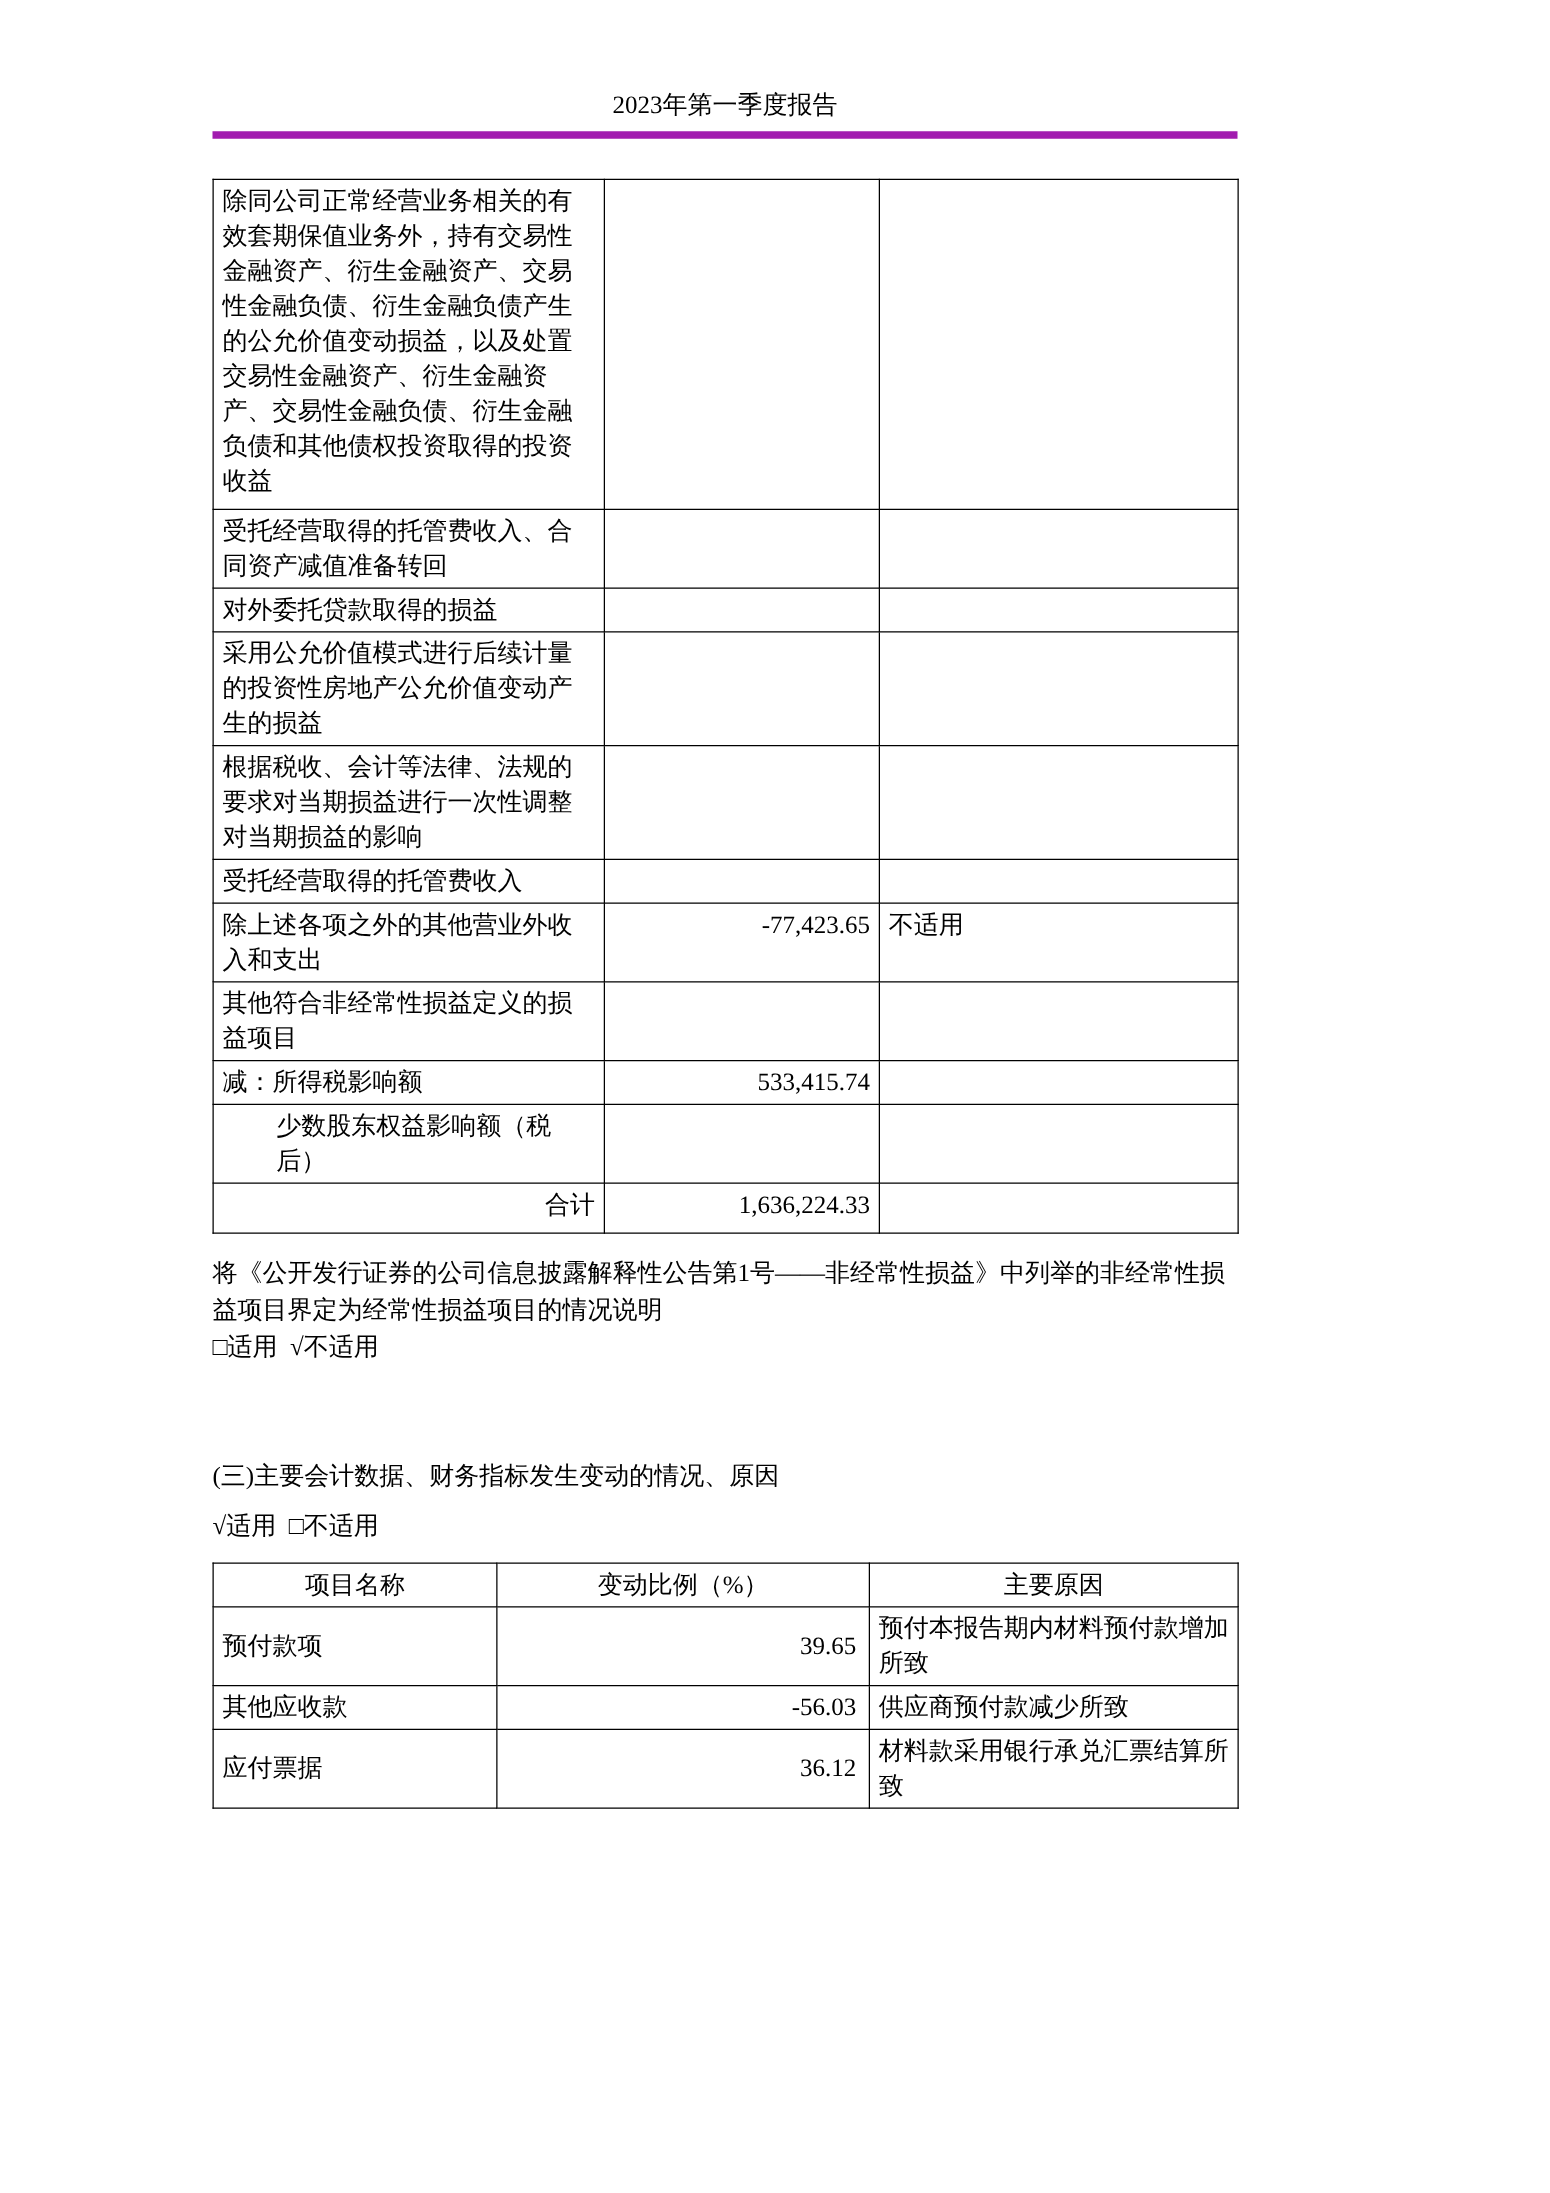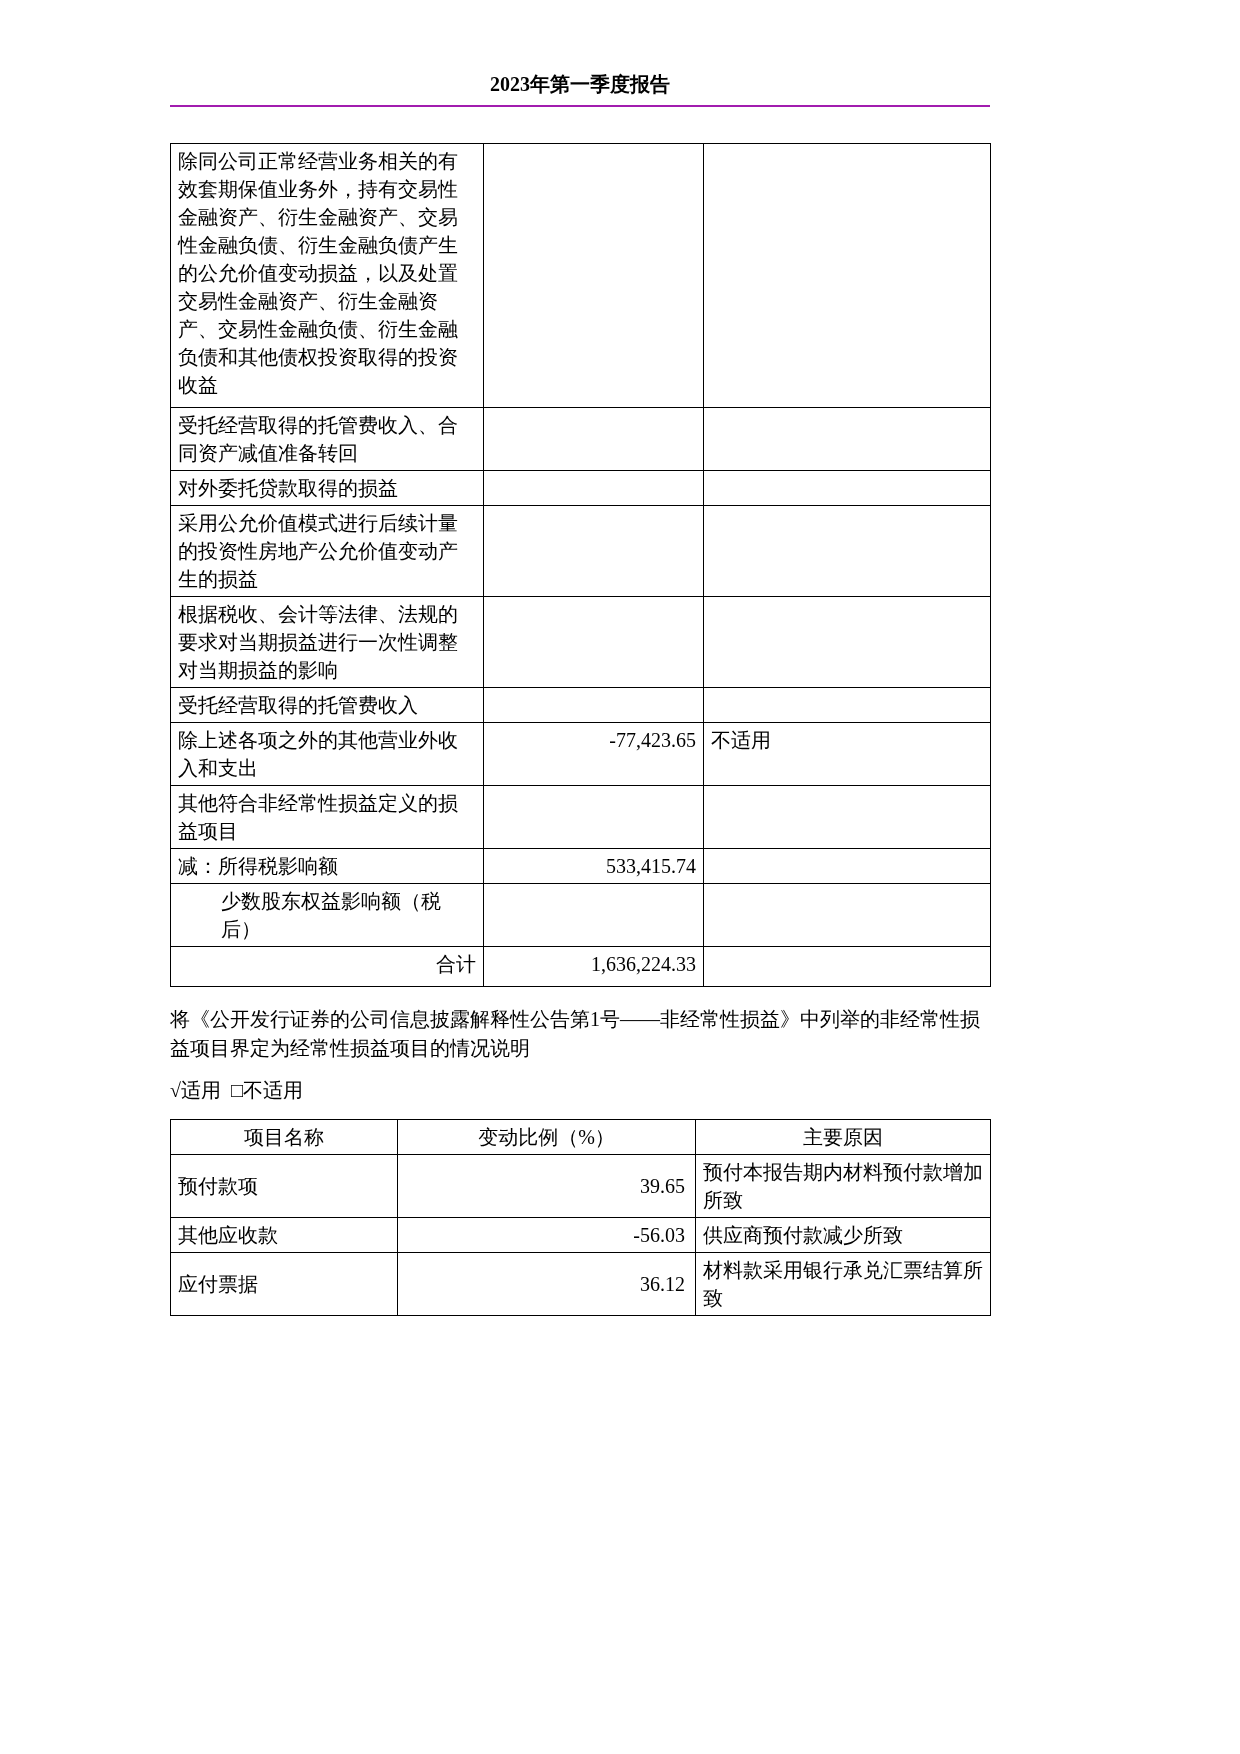--- a/index.html
+++ b/index.html
@@ -9,22 +9,21 @@
     font-family:"Liberation Serif","DejaVu Serif",serif;
     color:#000000;
     position:relative;
   }
   .page { position:absolute; top:0; left:0; width:1240px; height:1754px; background:#fff; overflow:hidden; }
 
   .header {
     position:absolute; top:72px; left:170px; width:820px;
     text-align:center; font-size:20px; line-height:24px;
     padding-bottom:9px;
-    border-bottom:2px solid #a21caf;
-    font-weight:bold;
+    border-bottom:6px solid #a21caf;
   }
 
   .content { position:absolute; top:143px; left:170px; width:820px; }
 
   table { border-collapse:collapse; width:820px; table-layout:fixed; }
   td, th {
     border:1.5px solid #000;
     font-size:20px; line-height:28px;
     padding:3px 7px;
     vertical-align:top;
@@ -128,21 +127,23 @@
         </tr>
         <tr class="r10">
           <td class="center">合计</td>
           <td class="amount">1,636,224.33</td>
           <td></td>
         </tr>
       </tbody>
     </table>
 
     <p class="para">将《公开发行证券的公司信息披露解释性公告第1号——非经常性损益》中列举的非经常性损益项目界定为经常性损益项目的情况说明</p>
+    <p class="options">□适用  √不适用</p>
 
+    <h3 class="section-heading">(三)主要会计数据、财务指标发生变动的情况、原因</h3>
     <p class="options options2">√适用  □不适用</p>
 
     <table class="t2">
       <colgroup>
           <col class="c1">
           <col class="c2">
           <col class="c3">
         </colgroup>
       <thead>
         <tr>

